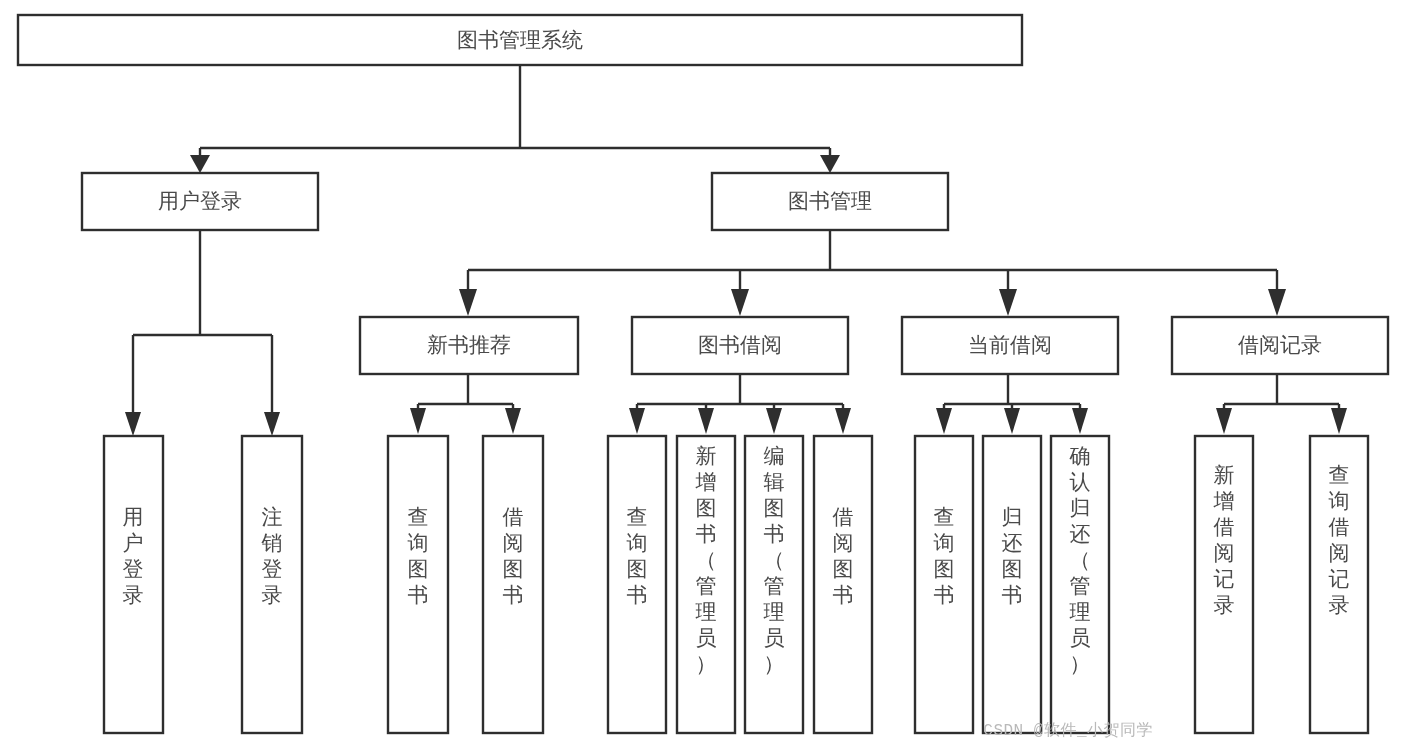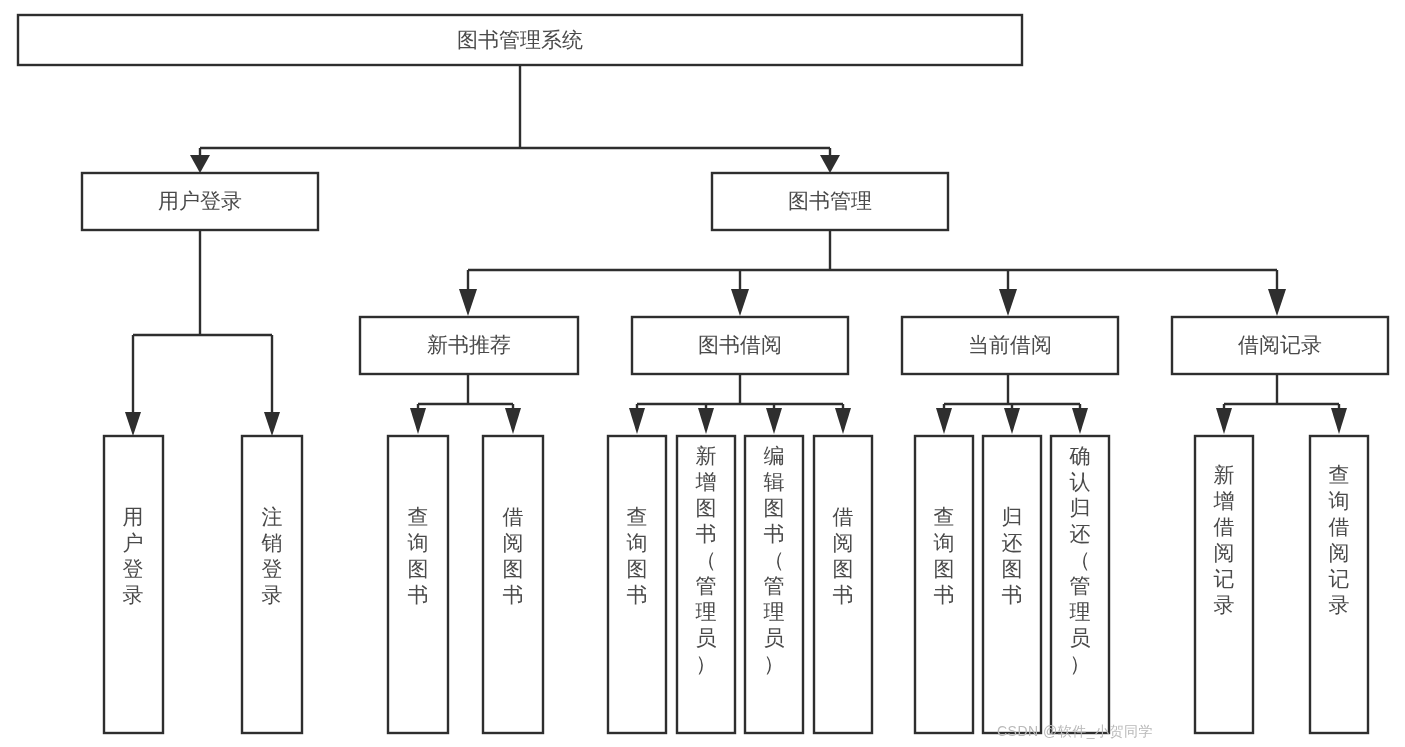--- a/index.html
+++ b/index.html
@@ -51,22 +51,22 @@
   .node-label-vertical {
     fill: #4a4a4a;
     font-family: "DejaVu Sans", "Liberation Sans", sans-serif;
     font-size: 21px;
     text-anchor: middle;
   }
   .watermark {
     position: absolute;
     right: 8px;
     bottom: 6px;
-    font-family: Liberation Sans, sans-serif;
-    font-size: 14px;
+    font-family: Liberation Mono, monospace;
+    font-size: 16px;
     color: #b9b9b9;
     letter-spacing: 0.5px;
     white-space: nowrap;
     pointer-events: none;
   }
 </style>
 </head>
 <body>
 
 <div id="diagram-root">

